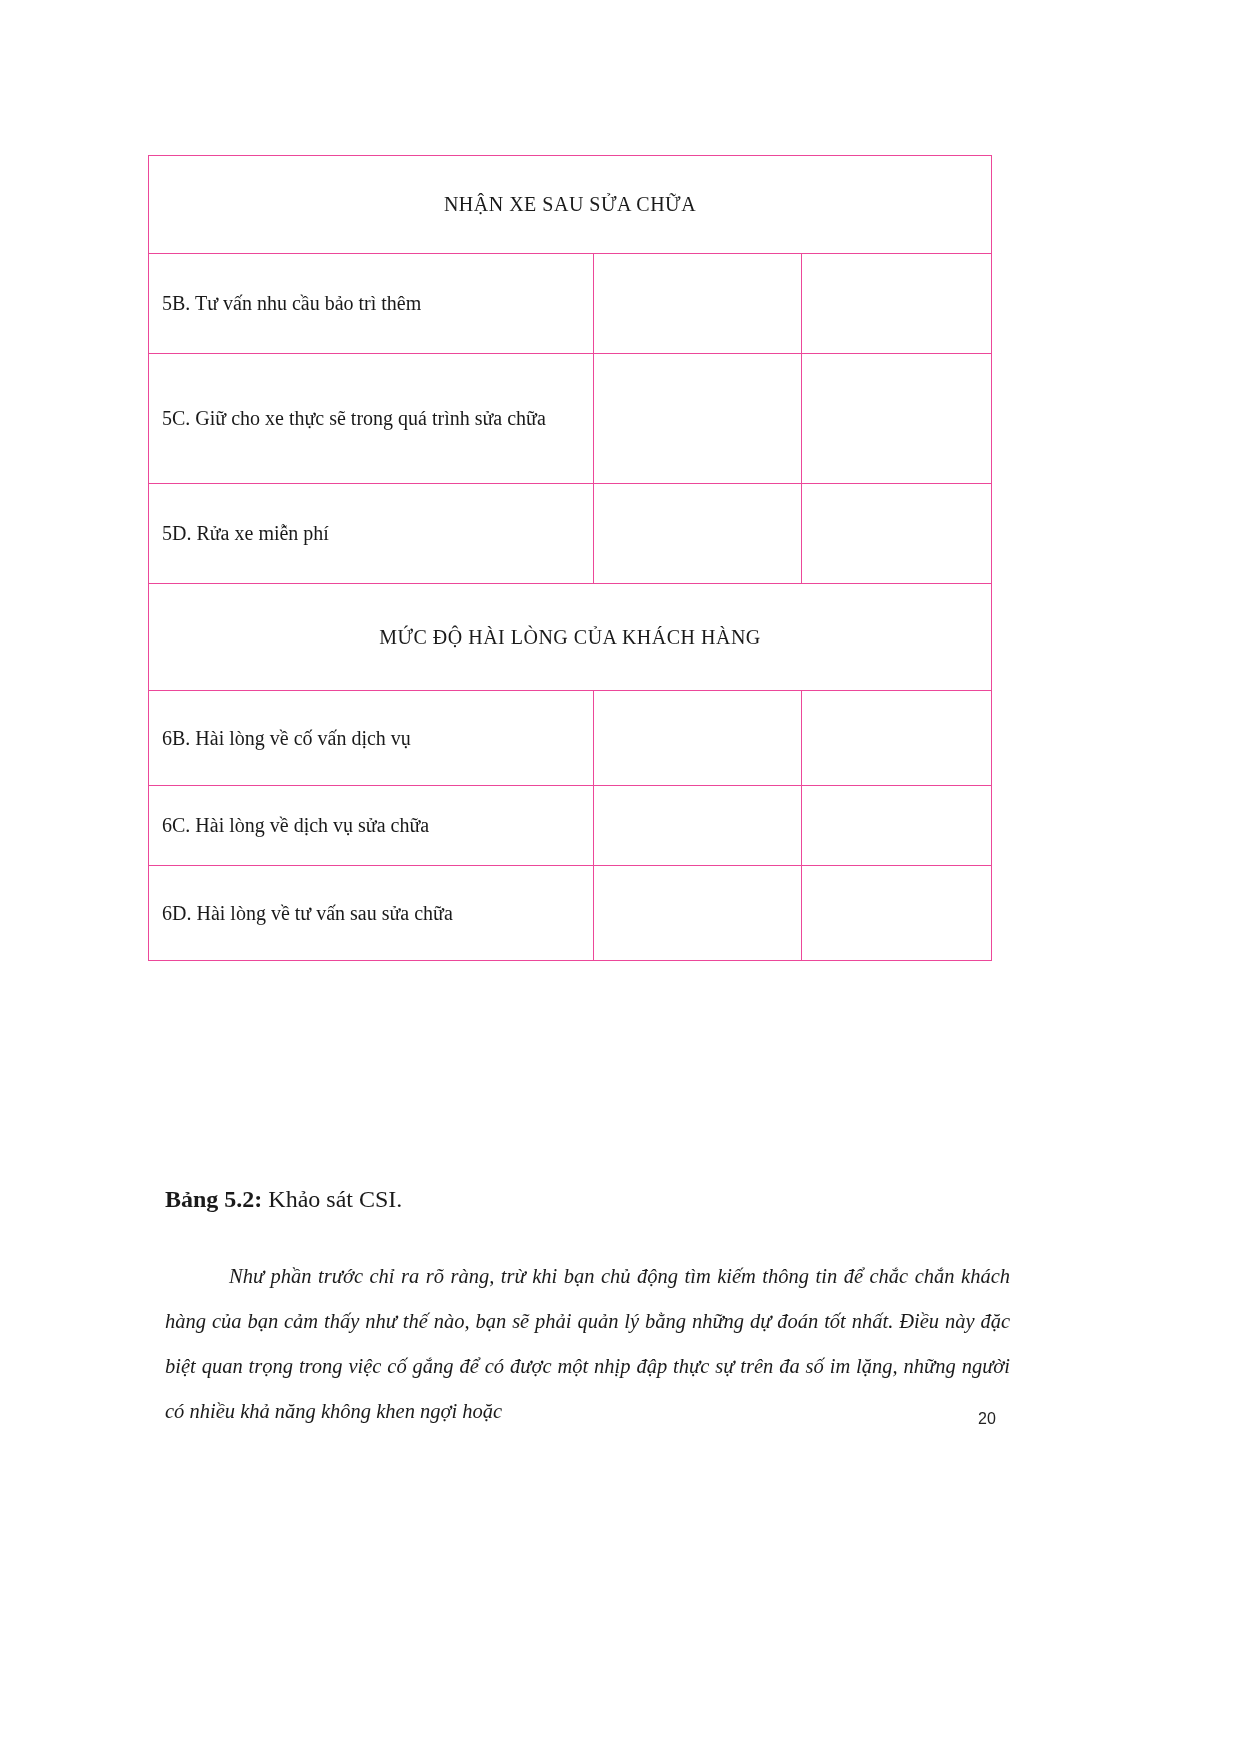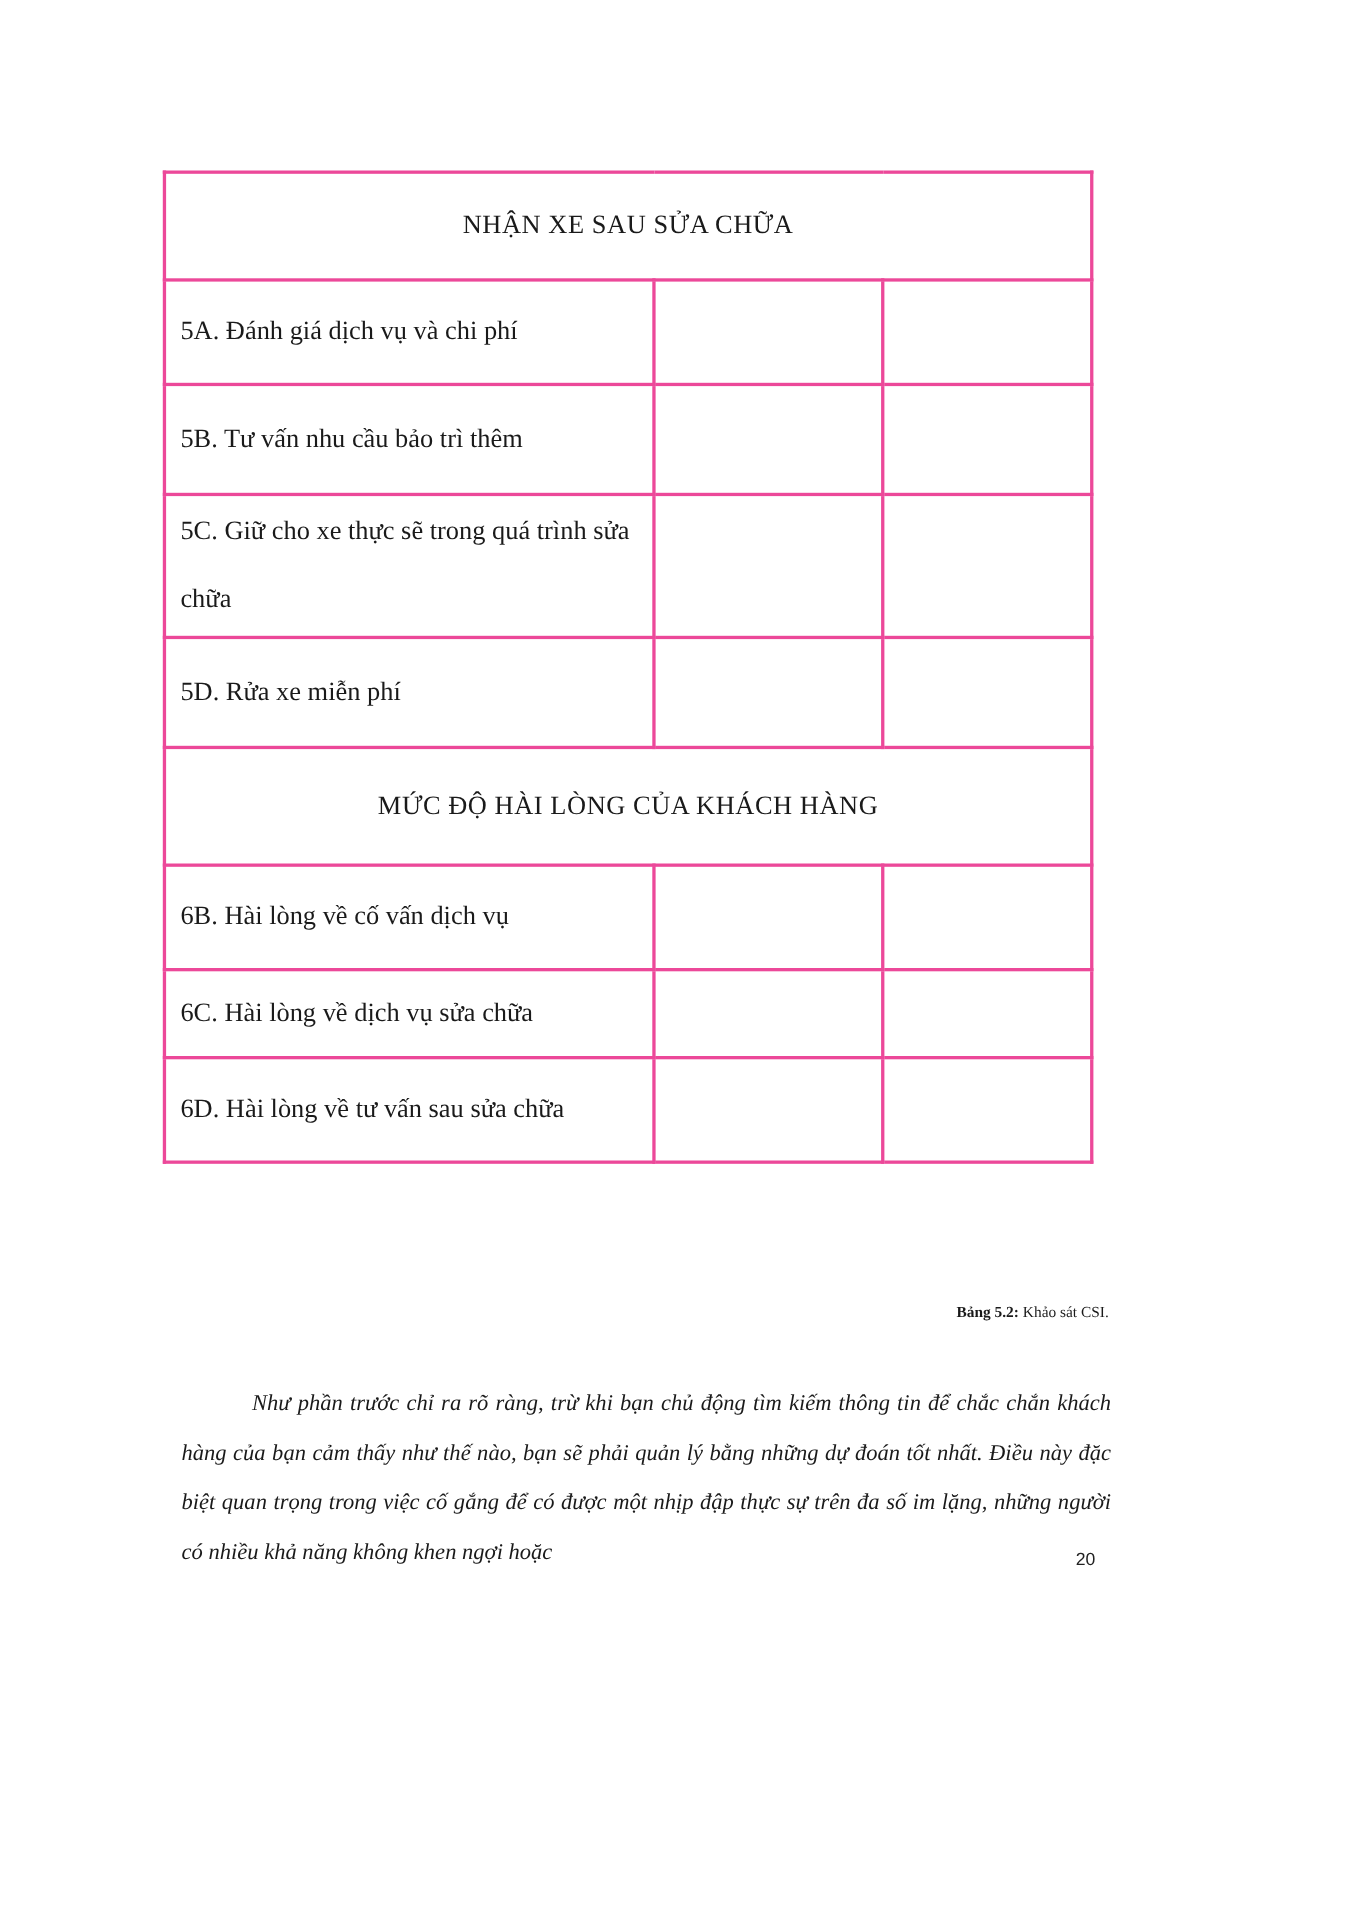--- a/index.html
+++ b/index.html
@@ -15,41 +15,41 @@
   }
   table.survey-table {
     position: absolute;
     left: 148px;
     top: 155px;
     width: 843px;
     border-collapse: collapse;
     table-layout: fixed;
   }
   table.survey-table td {
-    border: 3px solid #ec4899;
-    font-size: 24px;
+    border: 1px solid #ec4899;
+    font-size: 20px;
     vertical-align: middle;
   }
   td.section-header {
     text-align: center;
     letter-spacing: 0.5px;
   }
   td.item-cell {
     padding-left: 13px;
     padding-right: 14px;
     line-height: 2.55;
   }
   td.blank-cell { background: #ffffff; }
   .caption {
     position: absolute;
     left: 165px;
     top: 1186px;
     width: 843px;
-    text-align: right;
-    font-size: 14px;
+    text-align: left;
+    font-size: 24px;
   }
   .caption-label { font-weight: bold; }
   .body-text {
     position: absolute;
     left: 165px;
     top: 1254px;
     width: 845px;
     font-size: 20.5px;
     line-height: 45px;
     text-align: justify;
@@ -72,25 +72,20 @@
 
   <table class="survey-table">
     <colgroup>
       <col style="width:445px">
       <col style="width:208px">
       <col style="width:190px">
     </colgroup>
     <tbody>
       <tr style="height:98px">
         <td colspan="3" class="section-header">NHẬN XE SAU SỬA CHỮA</td>
-      </tr>
-      <tr style="height:95px">
-        <td class="item-cell">5A. Đánh giá dịch vụ và chi phí</td>
-        <td class="blank-cell"></td>
-        <td class="blank-cell"></td>
       </tr>
       <tr style="height:100px">
         <td class="item-cell">5B. Tư vấn nhu cầu bảo trì thêm</td>
         <td class="blank-cell"></td>
         <td class="blank-cell"></td>
       </tr>
       <tr style="height:130px">
         <td class="item-cell">5C. Giữ cho xe thực sẽ trong quá trình sửa chữa</td>
         <td class="blank-cell"></td>
         <td class="blank-cell"></td>

